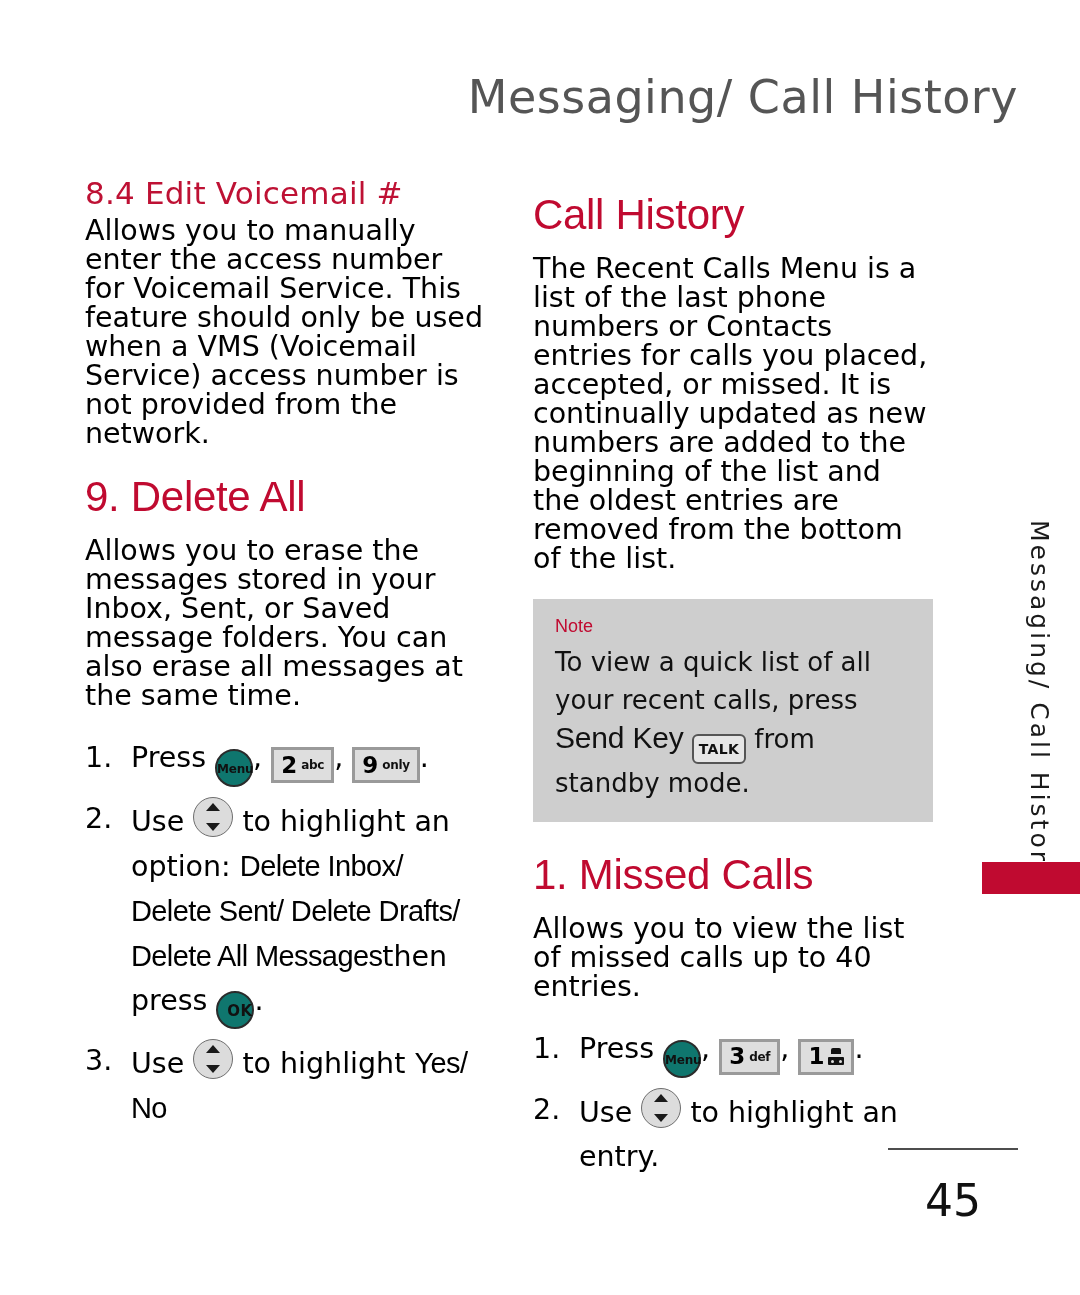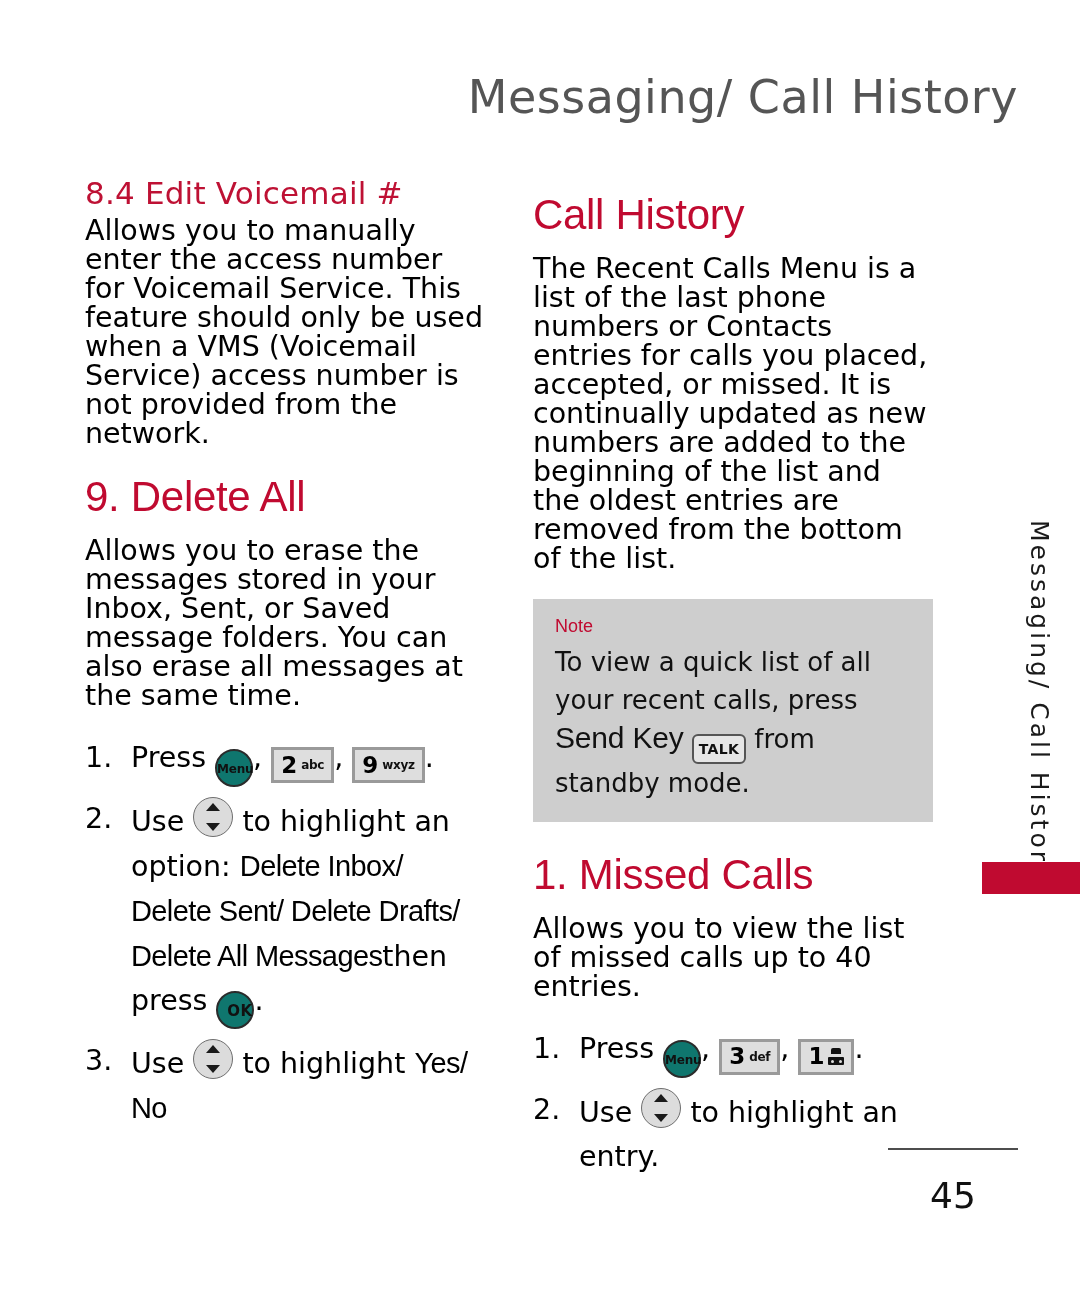--- a/index.html
+++ b/index.html
@@ -268,21 +268,21 @@
     width: 130px;
     height: 2px;
     background: #4d4d4d;
   }
   .page-num {
     position: absolute;
     right: 62px;
     top: 1175px;
     width: 130px;
     text-align: center;
-    font-size: 36px;
+    font-size: 44px;
     color: #111;
     font-family: "DejaVu Sans", sans-serif;
   }
 </style>
 </head>
 <body>
 
 <div class="page">
 
   <div class="running-head">Messaging/ Call History</div>
@@ -302,21 +302,21 @@
       <div class="step">
         <span class="num">1.</span>
         <span>Press</span>
         <span class="key key-round menu">Menu</span><span>,</span>
         <span class="key key-pad">
           <span class="digit">2</span>
           <span class="letters">abc</span>
         </span><span>,</span>
         <span class="key key-pad">
           <span class="digit">9</span>
-          <span class="letters">wxyz</span>
+          <span class="letters">only</span>
         </span><span>.</span>
       </div>
 
       <div class="step">
         <span class="num">2.</span>
         <span>Use</span>
         <span class="key key-nav"><i class="up"></i><i class="down"></i></span>
         <span>to highlight an</span>
         <span class="cont">
           <span>option:</span>

